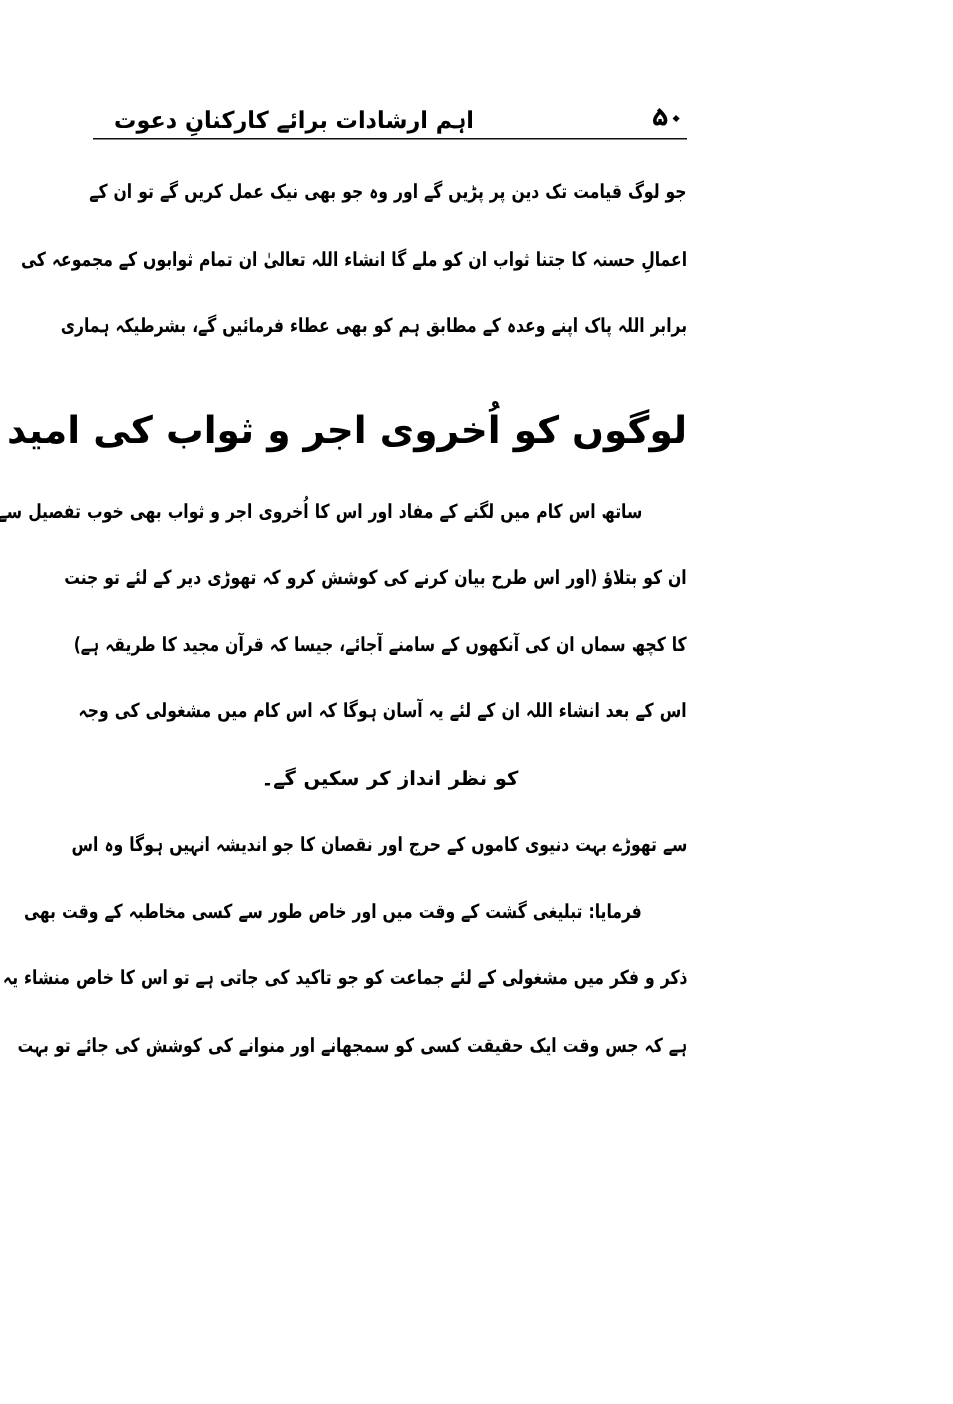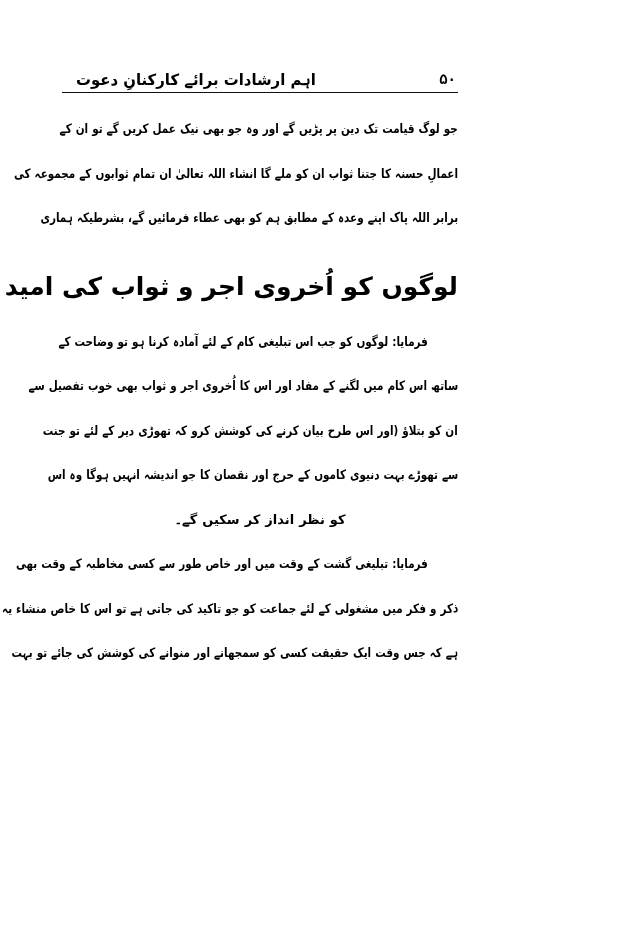--- a/index.html
+++ b/index.html
@@ -41,22 +41,22 @@
     font-family: "DejaVu Sans", sans-serif;
     font-size: 15.5px;
     line-height: 1.2;
     font-weight: 600;
     letter-spacing: -0.2px;
     white-space: nowrap;
     transform: scaleX(0.96);
     transform-origin: right bottom;
   }
   .head-pageno {
-    font-family: Liberation Mono, monospace;
-    font-size: 14px;
+    font-family: Liberation Serif, serif;
+    font-size: 18px;
     font-weight: 600;
     line-height: 1.2;
     padding-bottom: 1px;
   }
 
   
   .body-area {
     direction: rtl;
     text-align: right;
   }
@@ -117,25 +117,26 @@
 
     <p class="para">
       <span class="ln full" style="display: block; white-space: nowrap;"><span style="display: inline-block; transform-origin: right center; transform: scaleX(0.8);">جو لوگ قیامت تک دین پر پڑیں گے اور وہ جو بھی نیک عمل کریں گے تو ان کے</span></span>
       <span class="ln full" style="display: block; white-space: nowrap;"><span style="display: inline-block; transform-origin: right center; transform: scaleX(0.8);">اعمالِ حسنہ کا جتنا ثواب ان کو ملے گا انشاء اللہ تعالیٰ ان تمام ثوابوں کے مجموعہ کی</span></span>
       <span class="ln full" style="display: block; white-space: nowrap;"><span style="display: inline-block; transform-origin: right center; transform: scaleX(0.8);">برابر اللہ پاک اپنے وعدہ کے مطابق ہم کو بھی عطاء فرمائیں گے، بشرطیکہ ہماری</span></span>
     </p>
 
     <div class="heading heading-1">لوگوں کو اُخروی اجر و ثواب کی امید دلاؤ</div>
 
     <p class="para indent">
-      <span class="ln full" style="display: block; white-space: nowrap;"><span style="display: inline-block; transform-origin: right center; transform: scaleX(0.8);">فرمایا: لوگوں کو جب اس تبلیغی کام کے لئے آمادہ کرنا ہو تو وضاحت کے</span></span>
       <span class="ln full" style="display: block; white-space: nowrap;"><span style="display: inline-block; transform-origin: right center; transform: scaleX(0.8);">ساتھ اس کام میں لگنے کے مفاد اور اس کا اُخروی اجر و ثواب بھی خوب تفصیل سے</span></span>
       <span class="ln full" style="display: block; white-space: nowrap;"><span style="display: inline-block; transform-origin: right center; transform: scaleX(0.8);">ان کو بتلاؤ (اور اس طرح بیان کرنے کی کوشش کرو کہ تھوڑی دیر کے لئے تو جنت</span></span>
+      <span class="ln full" style="display: block; white-space: nowrap;"><span style="display: inline-block; transform-origin: right center; transform: scaleX(0.8);">کا کچھ سماں ان کی آنکھوں کے سامنے آجائے، جیسا کہ قرآن مجید کا طریقہ ہے)</span></span>
+      <span class="ln full" style="display: block; white-space: nowrap;"><span style="display: inline-block; transform-origin: right center; transform: scaleX(0.8);">اس کے بعد انشاء اللہ ان کے لئے یہ آسان ہوگا کہ اس کام میں مشغولی کی وجہ</span></span>
+      <span class="ln last">کو نظر انداز کر سکیں گے۔</span>
       <span class="ln full" style="display: block; white-space: nowrap;"><span style="display: inline-block; transform-origin: right center; transform: scaleX(0.8);">سے تھوڑے بہت دنیوی کاموں کے حرج اور نقصان کا جو اندیشہ انہیں ہوگا وہ اس</span></span>
-      <span class="ln last">کو نظر انداز کر سکیں گے۔</span>
     </p>
 
 
     <p class="para indent">
       <span class="ln full" style="display: block; white-space: nowrap;"><span style="display: inline-block; transform-origin: right center; transform: scaleX(0.8);">فرمایا: تبلیغی گشت کے وقت میں اور خاص طور سے کسی مخاطبہ کے وقت بھی</span></span>
       <span class="ln full" style="display: block; white-space: nowrap;"><span style="display: inline-block; transform-origin: right center; transform: scaleX(0.8);">ذکر و فکر میں مشغولی کے لئے جماعت کو جو تاکید کی جاتی ہے تو اس کا خاص منشاء یہ</span></span>
       <span class="ln full" style="display: block; white-space: nowrap;"><span style="display: inline-block; transform-origin: right center; transform: scaleX(0.8);">ہے کہ جس وقت ایک حقیقت کسی کو سمجھانے اور منوانے کی کوشش کی جائے تو بہت</span></span>
     </p>
 
   </div>

